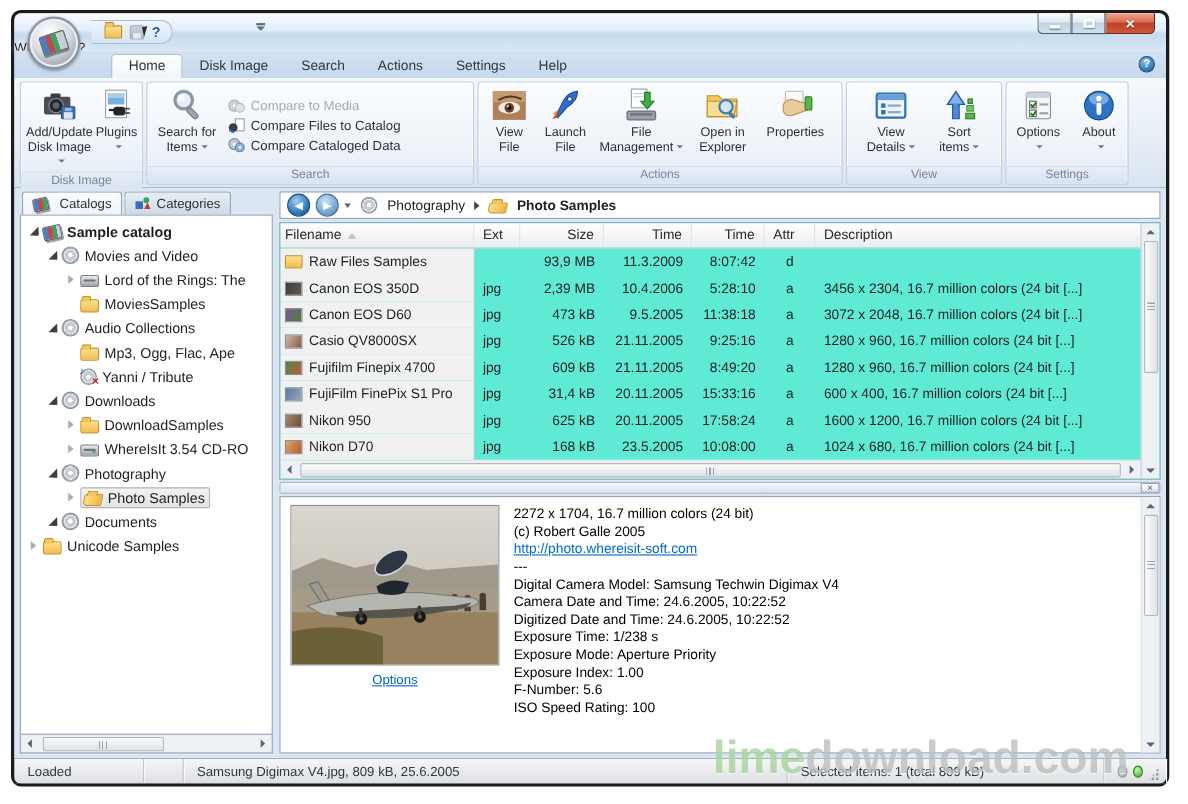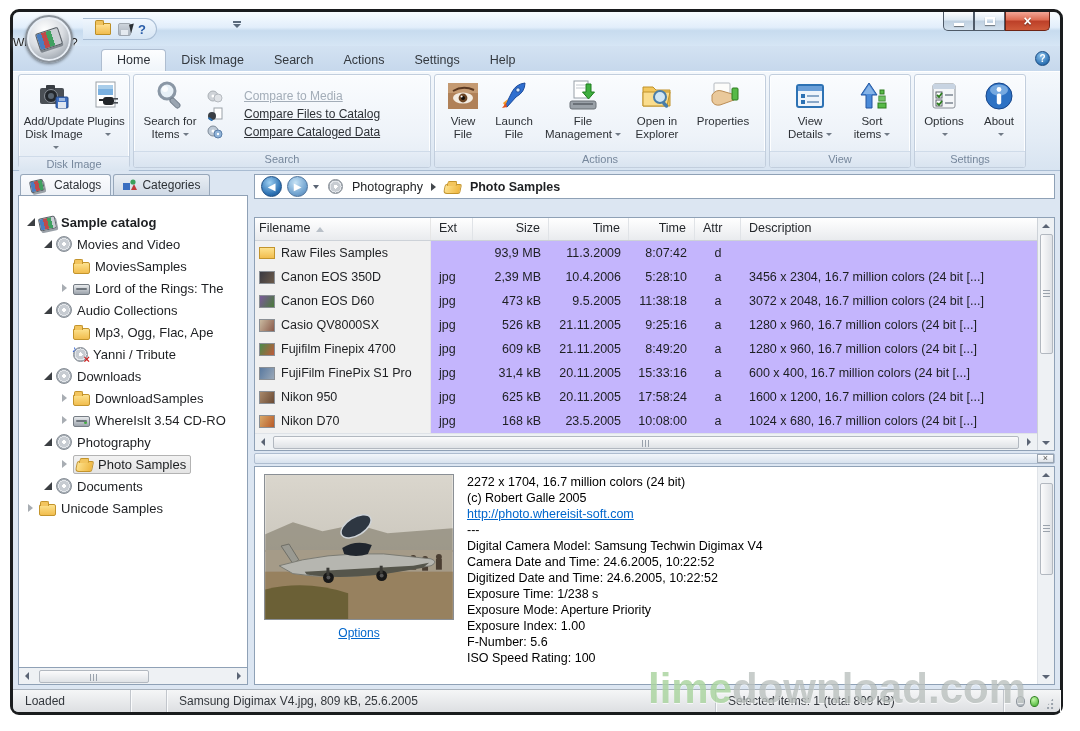--- a/index.html
+++ b/index.html
@@ -61,35 +61,35 @@
     background:linear-gradient(180deg,#fafcfe,#eef3f9 65%,#e3ebf4); box-shadow:0 0 0 1px #fdfeff inset; }
   .rg-body { flex:1; display:flex; align-items:stretch; padding:2px 3px 0; }
   .rg-label { height:16px; font-size:11px; color:#76879c; text-align:center; line-height:15px;
     background:linear-gradient(180deg,#e6edf6,#d9e4f0); border-top:1px solid #cfdbe9; border-radius:0 0 2px 2px; }
   .bigbtn { display:flex; flex-direction:column; align-items:center; justify-content:flex-start;
     font-size:11.5px; color:#2d3136; padding:2px 3px; border-radius:3px; text-align:center; line-height:13px; }
   .bigbtn .lines { margin-top:2px; }
   .dd { display:inline-block; width:0; height:0; border-top:3px solid #707a86; border-left:3px solid transparent; border-right:3px solid transparent; margin-left:3px; vertical-align:middle; }
   .icon34 { width:36px; height:34px; display:flex; align-items:center; justify-content:center; }
   .smallstack { display:flex; flex-direction:column; justify-content:center; gap:4px; padding-left:4px; }
-  .smallbtn { display:flex; align-items:center; gap:21px; font-size:12px; color:#2d3136;text-decoration:underline; }
+  .smallbtn { display:flex; align-items:center; gap:5px; font-size:12px; color:#2d3136; }
   .smallbtn.disabled { color:#a3adb8; }
   .sicon { width:16px; height:14px; flex:none; }
 
   
   .main { flex:1; display:flex; background:#dce6f2; padding:3px 5px 4px; gap:6px; min-height:0; }
 
   
   .left-panel { width:230px; flex:none; display:flex; flex-direction:column; min-height:0; }
   .lp-tabs { display:flex; gap:2px; flex:none; padding-left:2px; }
   .lp-tab { display:flex; align-items:center; gap:5px; font-size:12px; color:#2d3136; padding:3px 9px;
     border:1px solid #97a7ba; border-bottom:none; border-radius:3px 3px 0 0;
     background:linear-gradient(180deg,#e9eef4,#cfd9e5); }
   .lp-tab.active { background:linear-gradient(180deg,#fbfcfe,#eef2f7); position:relative; z-index:2; }
-  .tree { flex:1; background:#fff; border:1px solid #8fa1b6; padding:15px 0 0 2px; overflow:hidden; font-size:13px; color:#1d1f22; position:relative; z-index:1; }
+  .tree { flex:1; background:#fff; border:1px solid #8fa1b6; padding:3px 0 0 2px; overflow:hidden; font-size:13px; color:#1d1f22; position:relative; z-index:1; }
   .titem { display:flex; align-items:center; height:22px; white-space:nowrap; padding-left:calc(4px + var(--d)*17px); }
   .exp { width:12px; height:12px; flex:none; position:relative; margin-right:2px; }
   .exp.open::after { content:""; position:absolute; left:2px; top:2px; border:4px solid transparent; border-right-color:#3c3f43; border-bottom-color:#3c3f43; }
   .exp.closed::after { content:""; position:absolute; left:3px; top:2px; width:0; height:0; border-left:5px solid #a8adb3; border-top:4px solid transparent; border-bottom:4px solid transparent; }
   .ti { width:17px; height:16px; flex:none; margin-right:5px; position:relative; }
   .ti-catalog { transform:rotate(-12deg); background:linear-gradient(90deg,#4a7ec0 0 4px,#c04a4a 4px 8px,#3fa060 8px 12px,#c9ced4 12px); border:1px solid #5a6168; border-radius:2px; height:13px; margin-top:2px; box-shadow:1px 2px 0 #9aa1a8; }
   .ti-disc { border-radius:50%; width:16px; height:16px; background:radial-gradient(circle,#ffffff 0 2px,#c7ccd2 2px 5px,#e3e6ea 5px 6px,#aab1b8 6px); border:1px solid #878e96; }
   .ti-folder { background:linear-gradient(#fde28e,#f1bd4e); border:1px solid #c3942c; border-radius:2px; height:12px; margin-top:3px; }
   .ti-folder::before { content:""; position:absolute; left:0; top:-4px; width:7px; height:4px; background:#f3c55e; border:1px solid #c3942c; border-bottom:none; border-radius:2px 2px 0 0; }
   .ti-folder-open { background:linear-gradient(100deg,#fde28e,#eeb53e); border:1px solid #c3942c; border-radius:2px 2px 2px 4px; height:11px; margin-top:4px; transform:skewX(-12deg); }
@@ -120,21 +120,21 @@
   .breadcrumb { height:25px; flex:none; background:#fff; border:1px solid #8fa1b6; display:flex; align-items:center; padding:0 6px; gap:5px; font-size:12.5px; color:#1d1f22; }
   .nav-c { width:21px; height:21px; border-radius:50%; border:1px solid #1c4d82; color:#fff; font-size:10px;
     display:flex; align-items:center; justify-content:center;
     background:radial-gradient(circle at 40% 30%,#9ed0f2,#2d72b4 65%,#1c4d82); }
   .nav-c.fwd { opacity:.8; background:radial-gradient(circle at 40% 30%,#b8dcf4,#4d8cc4 65%,#2c5d92); }
   .bc-dd { width:0; height:0; border-top:4px solid #5a6474; border-left:3px solid transparent; border-right:3px solid transparent; margin-right:4px; }
   .bc-sep { width:0; height:0; border-left:5px solid #44484d; border-top:4px solid transparent; border-bottom:4px solid transparent; margin:0 3px; }
   .bc-ico { margin-right:4px; }
 
   
-  .table-wrap { flex:none; margin-top:18px; background:#c4b5fd; border:1px solid #8fa1b6; display:flex; }
+  .table-wrap { flex:none; margin-top:3px; background:#5eead4; border:1px solid #8fa1b6; display:flex; }
   .table-left { flex:1; min-width:0; display:flex; flex-direction:column; }
   .thead { height:23px; flex:none; display:flex; background:linear-gradient(180deg,#ffffff,#f2f3f5 60%,#e9ebee); border-bottom:1px solid #cdd2d8; font-size:12.5px; color:#25282c; }
   .th { padding:3px 8px 0; border-right:1px solid #e0e3e7; white-space:nowrap; overflow:hidden; }
   .sort-asc { display:inline-block; width:0; height:0; border-bottom:5px solid #b9c0c8; border-left:4px solid transparent; border-right:4px solid transparent; margin-left:6px; }
   .trow { height:24px; display:flex; font-size:12.5px; color:#1d1f22; align-items:center; }
   .tc { padding:0 8px; white-space:nowrap; overflow:hidden; height:100%; display:flex; align-items:center; }
   .c-file { width:176px; flex:none; background:#f1f1f1; border-right:1px solid #e6e6e6; padding-left:4px; }
   .c-ext  { width:42px; flex:none; }
   .c-size { width:76px; flex:none; justify-content:flex-end; }
   .c-date { width:80px; flex:none; justify-content:flex-end; }
@@ -465,28 +465,28 @@
               <span class="exp open"></span>
               <span class="ti ti-catalog"></span>
               <span class="bold">Sample catalog</span>
             </div>
         <div class="titem" style="--d:1">
               <span class="exp open"></span>
               <span class="ti ti-disc"></span>
               <span>Movies and Video</span>
             </div>
         <div class="titem" style="--d:2">
+              <span class="exp closed"></span>
+              <span class="ti ti-drive"></span>
+              <span>Lord of the Rings: The</span>
+            </div>
+        <div class="titem" style="--d:2">
               <span class="exp"></span>
               <span class="ti ti-folder"></span>
               <span>MoviesSamples</span>
-            </div>
-        <div class="titem" style="--d:2">
-              <span class="exp closed"></span>
-              <span class="ti ti-drive"></span>
-              <span>Lord of the Rings: The</span>
             </div>
         <div class="titem" style="--d:1">
               <span class="exp open"></span>
               <span class="ti ti-disc"></span>
               <span>Audio Collections</span>
             </div>
         <div class="titem" style="--d:2">
               <span class="exp"></span>
               <span class="ti ti-folder"></span>
               <span>Mp3, Ogg, Flac, Ape</span>

